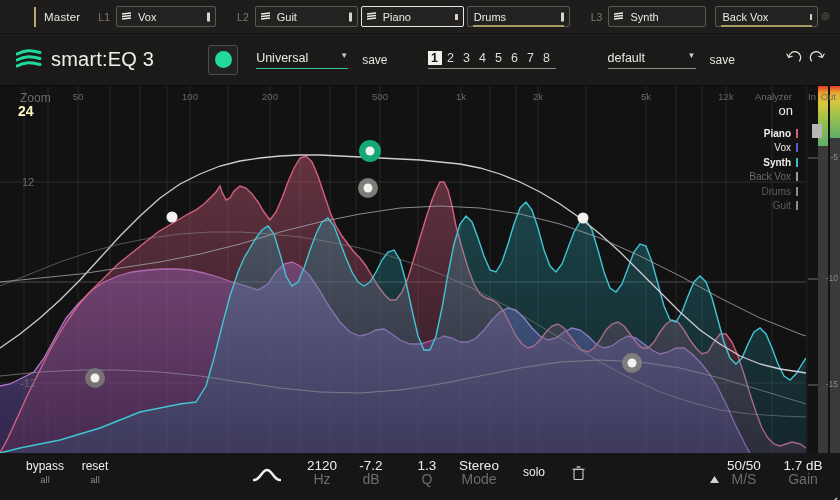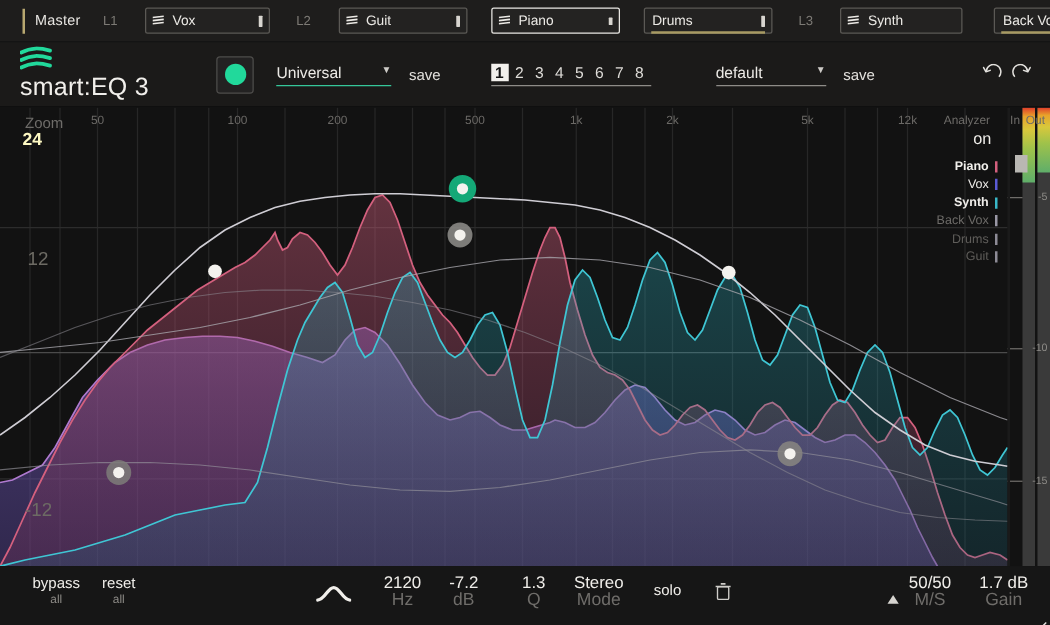--- a/index.html
+++ b/index.html
@@ -12,25 +12,25 @@
   }
   #app { position: relative; width: 840px; height: 500px; background: #1a1a1a; }
 
   
   .trackbar {
     position: absolute; left: 0; top: 0; width: 840px; height: 34px;
     background: #1e1d1c;
     display: flex; align-items: center;
     border-bottom: 1px solid #121212;
   }
-  .master-wrap { display: flex; align-items: center; margin-left: 18px; }
+  .master-wrap { display: flex; align-items: center; margin-left: 34px; }
   .master-tick { width: 2px; height: 20px; background: #b8a870; margin-right: 8px; }
   .master-label { color: #e8e6e2; font-size: 11.5px; letter-spacing: .2px; }
 
-  .lgroup { display: flex; align-items: center; gap: 16px; }
+  .lgroup { display: flex; align-items: center; }
   .llabel { color: #7d7a75; font-size: 10.5px; margin: 0 6px 0 18px; }
 
   .slot {
     position: relative;
     height: 21px; border: 1px solid #5b5955; border-radius: 2px;
     background: #232221;
     display: flex; align-items: center;
     padding: 0 6px 0 5px;
     margin-right: 3px;
   }
@@ -47,21 +47,21 @@
   }
   .gear { margin-left: auto; margin-right: 10px; width: 13px; height: 13px; opacity: .55; }
 
   
   .toolbar {
     position: absolute; left: 0; top: 34px; width: 840px; height: 52px;
     background: #1b1a19;
     display: flex; align-items: center;
     border-bottom: 1px solid #0d0d0d;
   }
-  .logo { display: flex; align-items: flex-start; margin-left: 16px; flex-direction: column; }
+  .logo { display: flex; align-items: center; margin-left: 16px; }
   .logo .glyph { width: 26px; height: 22px; margin-right: 9px; }
   .logo .txt { color: #f1efeb; font-size: 20px; letter-spacing: .2px; font-weight: 400; }
 
   .learn-btn {
     margin-left: 54px;
     width: 30px; height: 30px; border: 1px solid #4e4d4b; border-radius: 3px;
     background: #232222; display: flex; align-items: center; justify-content: center;
   }
   .learn-dot { width: 17px; height: 17px; border-radius: 50%; background: #21d99b; }
 
@@ -81,21 +81,21 @@
   .undos svg { width: 17px; height: 17px; }
 
   
   .graph { position: absolute; left: 0; top: 86px; width: 840px; height: 367px; background: #121212; overflow: hidden; }
   .graph svg.full { position: absolute; left: 0; top: 0; width: 840px; height: 367px; }
 
   .zoom-lbl { position: absolute; left: 20px; top: 5px; color: #6e6c69; font-size: 12px; }
   .zoom-val { position: absolute; left: 18px; top: 17px; color: #fef9c3; font-size: 14px; font-weight: 700; }
 
   .freqlab { position: absolute; top: 5px; color: #6b6966; font-size: 9.5px; transform: translateX(-50%); }
-  .dblab { position: absolute; color: #6d6b64; font-size: 15px; margin-top: 23px; }
+  .dblab { position: absolute; color: #6d6b64; font-size: 11px; }
 
   .an-lbl { position: absolute; right: 48px; top: 5px; color: #6e6c69; font-size: 9.5px; }
   .an-val { position: absolute; right: 47px; top: 17px; color: #f0eeea; font-size: 13px; font-weight: 400; }
   .io-in { position: absolute; right: 24px; top: 5px; color: #6e6c69; font-size: 9.5px; }
   .io-out { position: absolute; right: 4px; top: 5px; color: #6e6c69; font-size: 9.5px; }
 
   .legend { position: absolute; right: 42px; top: 40px; text-align: right; }
   .legend .lrow { display: flex; align-items: center; justify-content: flex-end; height: 14.5px; }
   .legend .lname { font-size: 10px; margin-right: 5px; }
   .legend .lbar { width: 2px; height: 9px; }

